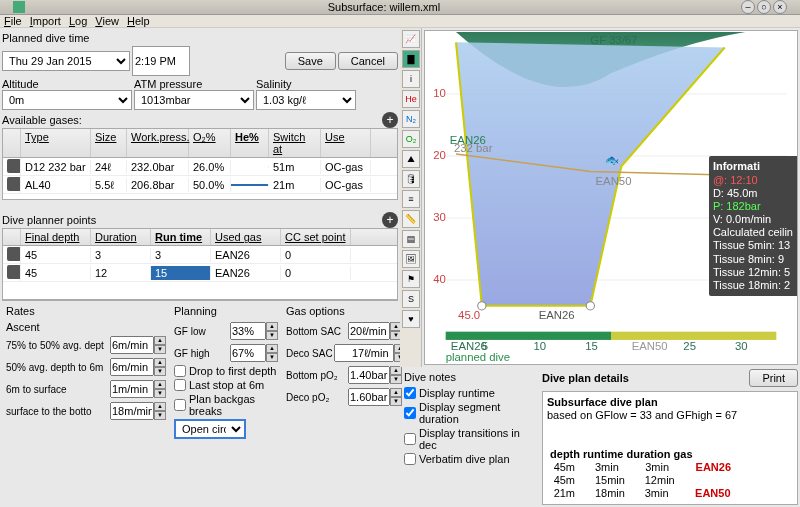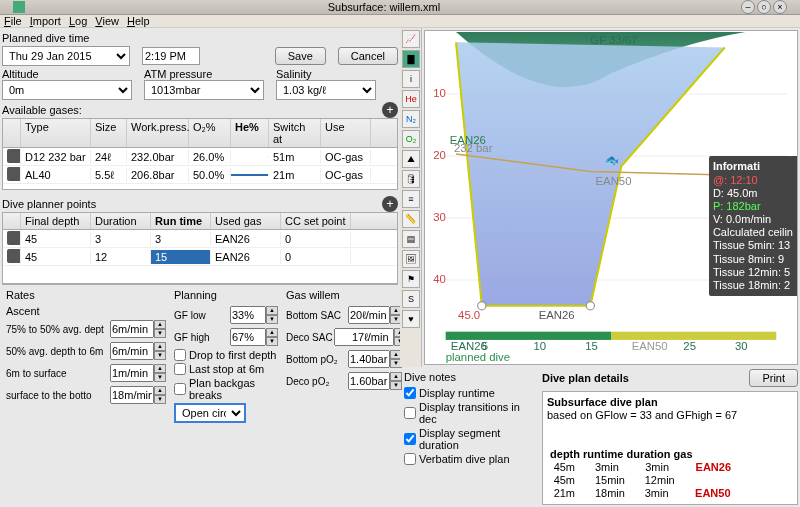--- a/index.html
+++ b/index.html
@@ -8,28 +8,28 @@
 .titlebar .icon { width: 12px; height: 12px; background: #4a7; margin-right: 4px; }
 .titlebar .title { flex: 1; text-align: center; font-size: 11px; }
 .titlebar .winbtn { width: 14px; height: 14px; border: 1px solid #888; border-radius: 50%; margin-left: 2px; background: #ddd; display: flex; align-items: center; justify-content: center; font-size: 9px; cursor: pointer; }
 .menubar { background: #e8e4dc; height: 18px; display: flex; align-items: center; padding: 0 4px; border-bottom: 1px solid #ccc; }
 .menubar span { margin-right: 8px; cursor: pointer; }
 .menubar span u { text-decoration: underline; }
 .main { flex: 1; display: flex; }
 .left { width: 400px; display: flex; flex-direction: column; padding: 2px; }
 .right { flex: 1; display: flex; flex-direction: column; }
 .section-label { font-size: 11px; margin: 2px 0; }
-.row { display: flex; align-items: center; gap: 12px; margin-bottom: 2px; }
+.row { display: flex; align-items: center; gap: 2px; margin-bottom: 2px; }
 .col { display: flex; flex-direction: column; }
-input[type=text], select { background: #fff; border: 1px solid #999; padding: 1px 2px; font-size: 11px; height: 18px; }
+input[type=text], select { background: #fff; border: 1px solid #999; padding: 1px 2px; font-size: 11px; height: 30px; }
 select { height: 20px; }
 .btn { background: linear-gradient(#f4f4f4,#ddd); border: 1px solid #888; border-radius: 3px; padding: 2px 12px; cursor: pointer; font-size: 11px; }
 .table { border: 1px solid #aaa; background: #fff; }
 .table-header { display: flex; background: linear-gradient(#f0f0f0,#e0e0e0); border-bottom: 1px solid #aaa; }
-.th { padding: 2px 4px; border-right: 1px solid #ccc; font-size: 11px; font-weight: normal; }
+.th { padding: 2px 4px; border-right: 1px solid #ccc; font-size: 11px; font-weight: normal; text-decoration: underline; }
 .th.bold { font-weight: bold; }
 .tr { display: flex; border-bottom: 1px solid #eee; height: 18px; align-items: center; }
 .td { padding: 1px 4px; border-right: 1px solid #eee; font-size: 11px; overflow: hidden; }
 .td.sel { background: #2b6cb0; color: #fff; }
 .trash { width: 14px; height: 14px; background: #555; border-radius: 2px; display: inline-block; }
 .plus-btn { width: 16px; height: 16px; background: #444; color: #fff; border-radius: 50%; display: flex; align-items: center; justify-content: center; cursor: pointer; margin-left: auto; font-size: 12px; }
 .section-header { display: flex; align-items: center; }
 .bottom-panel { display: flex; padding: 4px; gap: 8px; border-top: 1px solid #aaa; }
 .bottom-col { display: flex; flex-direction: column; gap: 2px; }
 .bottom-col .hdr { font-size: 11px; margin-bottom: 2px; }
@@ -128,21 +128,21 @@
         <div class="td" style="width:70px">AL40</div>
         <div class="td" style="width:36px">5.5ℓ</div>
         <div class="td" style="width:62px">206.8bar</div>
         <div class="td" style="width:42px">50.0%</div>
         <div class="td sel" style="width:38px"></div>
         <div class="td" style="width:52px">21m</div>
         <div class="td" style="width:50px">OC-gas</div>
       </div>
     </div>
 
-    <div class="section-header" style="margin-top:6px">
+    <div class="section-header" style="margin-top:12px">
       <span class="section-label">Dive planner points</span>
       <div class="plus-btn">+</div>
     </div>
     <div class="table" style="height:72px">
       <div class="table-header">
         <div class="th" style="width:18px"></div>
         <div class="th" style="width:70px">Final depth</div>
         <div class="th" style="width:60px">Duration</div>
         <div class="th bold" style="width:60px">Run time</div>
         <div class="th" style="width:70px">Used gas</div>
@@ -243,21 +243,21 @@
             <label>Last stop at 6m</label>
           </div>
         <div class="chk">
             <input type="checkbox" style="">
             <label>Plan backgas breaks</label>
           </div>
         <select class="highlighted-select" style="width:72px"><option>Open circu</option></select>
       </div>
 
       <div class="bottom-col" style="width:120px">
-        <div class="hdr">Gas willem</div>
+        <div class="hdr">Gas options</div>
         <div class="form-row">
             <label style="width:60px">Bottom SAC</label>
             <div class="spinner">
               <input style="width: 42px;" value="20ℓ/min">
               <div class="spin-btns">
                 <div>▲</div>
                 <div>▼</div>
               </div>
             </div>
           </div>
@@ -385,26 +385,26 @@
     </div>
 
     <div style="display:flex">
       <div class="bottom-col" style="width:140px;padding:4px">
         <div class="hdr">Dive notes</div>
         <div class="chk">
             <input type="checkbox" checked="" style="">
             <label>Display runtime</label>
           </div>
         <div class="chk">
+            <input type="checkbox" checked="" style="">
+            <label>Display segment duration</label>
+          </div>
+        <div class="chk">
             <input type="checkbox" style="">
             <label>Display transitions in dec</label>
-          </div>
-        <div class="chk">
-            <input type="checkbox" checked="" style="">
-            <label>Display segment duration</label>
           </div>
         <div class="chk">
             <input type="checkbox" style="">
             <label>Verbatim dive plan</label>
           </div>
       </div>
       <div style="flex:1;display:flex;flex-direction:column">
         <div class="plan-header">
           <b>Dive plan details</b>
           <button class="btn">Print</button>

